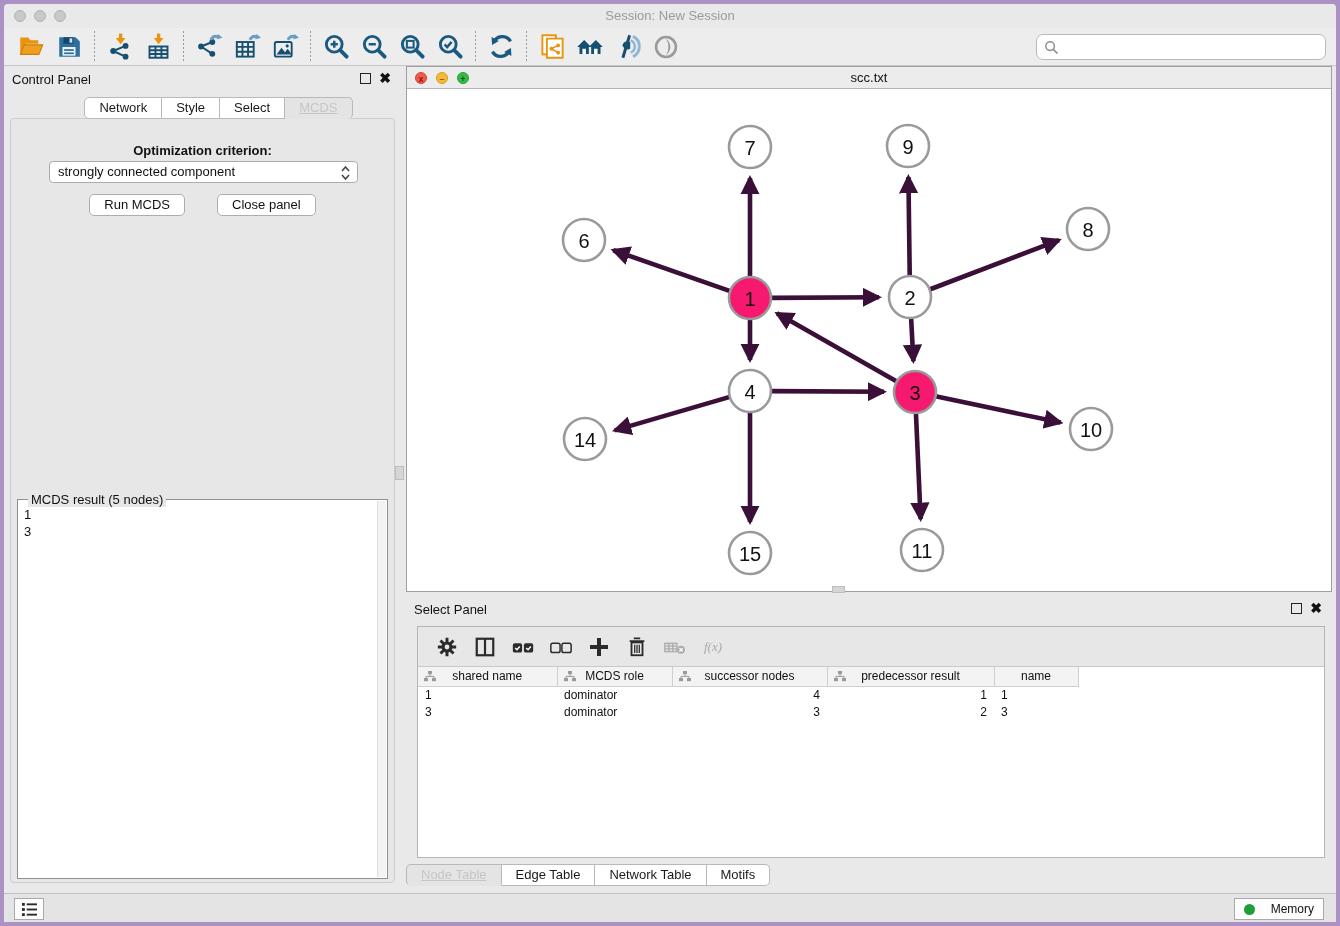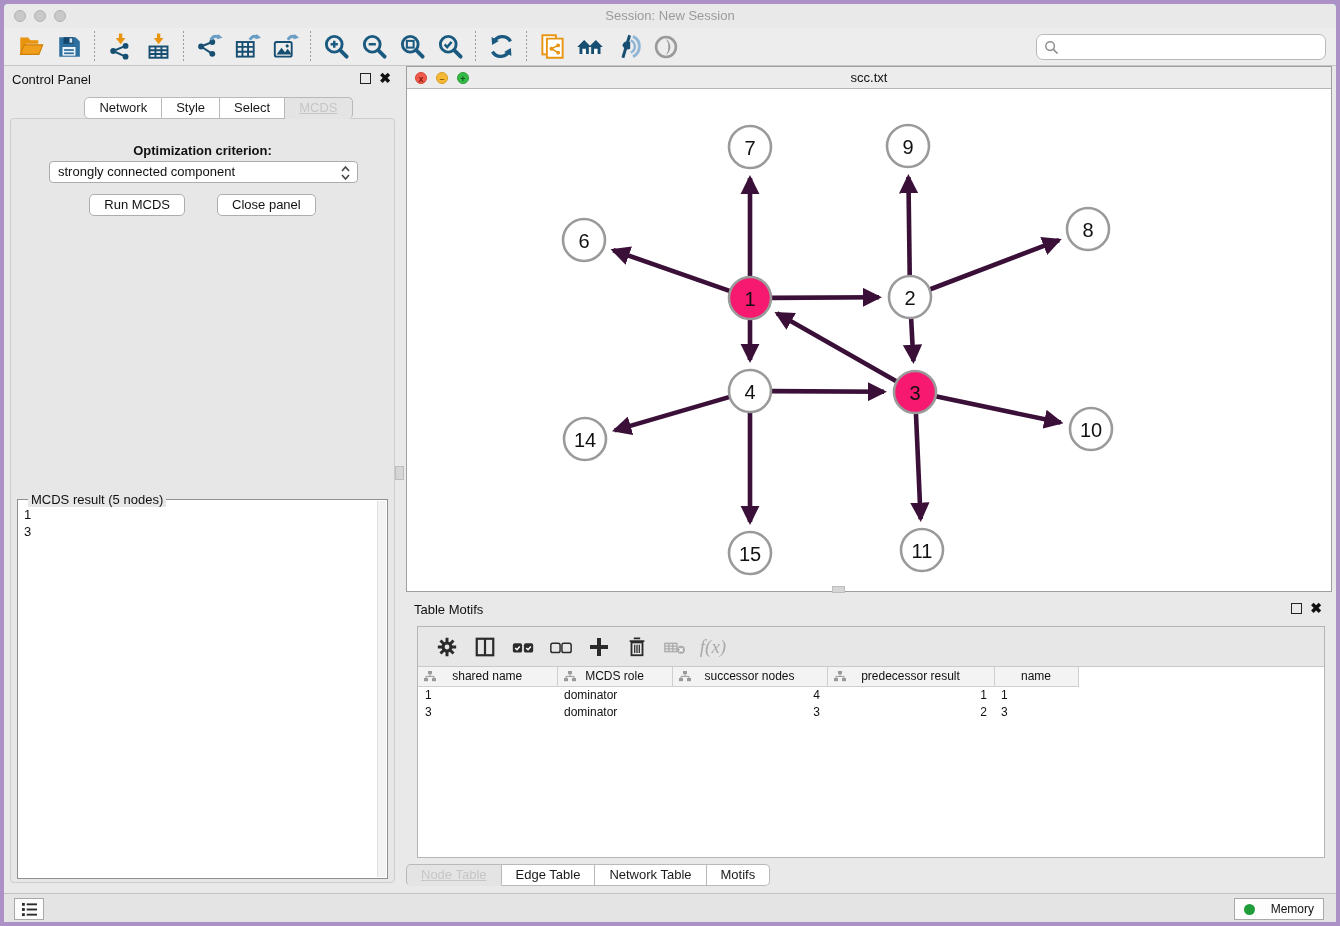--- a/index.html
+++ b/index.html
@@ -58,21 +58,21 @@
   .t-min   { background:#f5b935; border:1px solid #d99f23; color:#8a5d00; }
   .t-zoom  { background:#35ba47; border:1px solid #2a9e3a; color:#0e5a1a; }
   .net-title { text-align:center; line-height:21px; font-size:13px; color:#111; }
   .net-canvas { position:absolute; left:0; top:22px; width:924px; height:502px; }
 
   
   .table-panel { position:absolute; left:402px; top:530px; width:926px; height:295px; background:#e9e9e9; }
   .tp-box { position:absolute; left:11px; top:30px; right:7px; bottom:33px; border:1px solid #b5b5b5; background:#fff; }
   .tp-toolbar { height:40px; background:#e7e7e7; border-bottom:1px solid #c9c9c9; display:flex; align-items:center; padding-left:12px; gap:4px; }
   .tp-tbtn { width:34px; height:32px; display:flex; align-items:center; justify-content:center; }
-  .fx { font-family:"Liberation Serif", serif; font-style:italic; font-size:19px; color:#a9a9a9; }
+  .fx { font-family:"Liberation Serif", serif; font-style:italic; font-size:13px; color:#a9a9a9; }
   table.data { border-collapse:collapse; table-layout:fixed; font-size:12px; }
   table.data th { height:19px; background:#f3f3f3; border-right:1px solid #cfcfcf; border-bottom:1px solid #cfcfcf; font-weight:normal; position:relative; color:#111; }
   table.data th .h-ico { position:absolute; left:6px; top:4px; }
   table.data td { height:17px; padding:0 7px; color:#111; white-space:nowrap; }
   td.al { text-align:left; } td.ar { text-align:right; padding-right:17px; }
   .tp-tabs { position:absolute; bottom:5px; left:0; width:100%; display:flex; justify-content:flex-start; }
 
   
   .statusbar { position:relative; height:29px; background:#e4e4e4; border-top:1px solid #c2c2c2; }
   .list-btn { position:absolute; left:10px; top:4px; width:30px; height:22px; background:#fdfdfd; border:1px solid #a9a9a9; display:flex; align-items:center; justify-content:center; }
@@ -370,21 +370,21 @@
             <circle cx="343" cy="464" r="21" fill="#ffffff" stroke="#9a9a9a" stroke-width="2.6"></circle>
             <text x="343" y="465" text-anchor="middle" dominant-baseline="central" font-size="20" fill="#111">15</text>
           </g>
         </svg>
     </div>
 
     <div class="h-grip"></div>
 
     <div class="table-panel">
       <div class="panel-head">
-        <span class="panel-title">Table Motifs</span>
+        <span class="panel-title">Select Panel</span>
         <span class="p-max"></span>
         <span class="p-close">✖</span>
       </div>
       <div class="tp-box">
         <div class="tp-toolbar">
           <div class="tp-tbtn">
             <svg width="22" height="22" viewBox="0 0 24 24">
               <g fill="#2b2b2b">
                 <circle cx="12" cy="12" r="6"></circle>
                 <g stroke="#2b2b2b" stroke-width="3.2">

